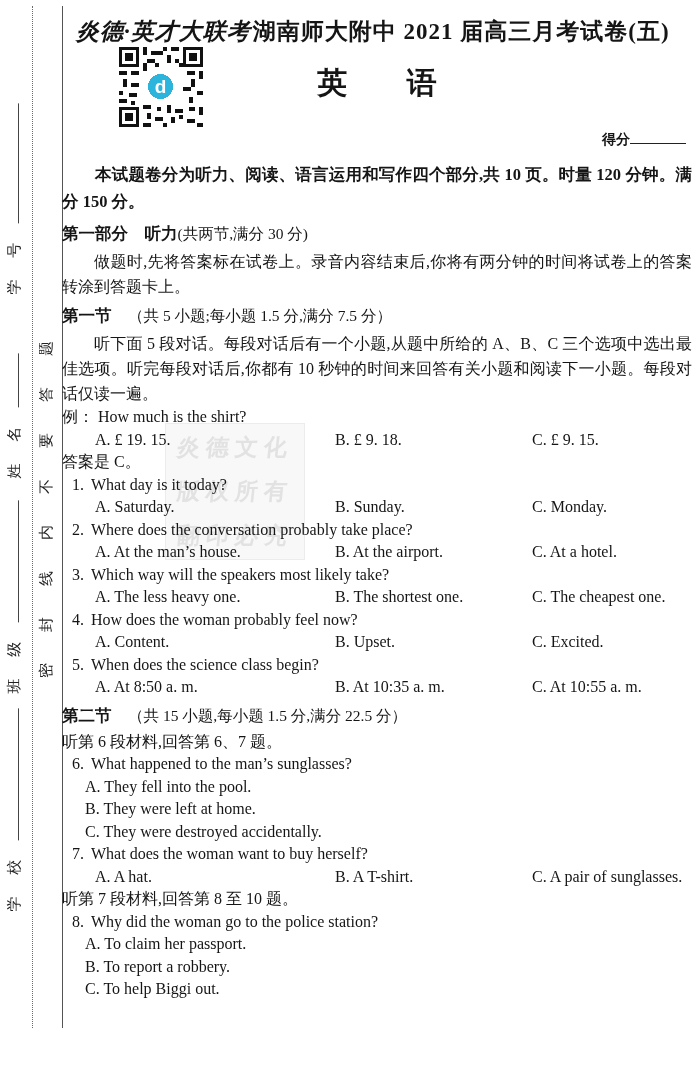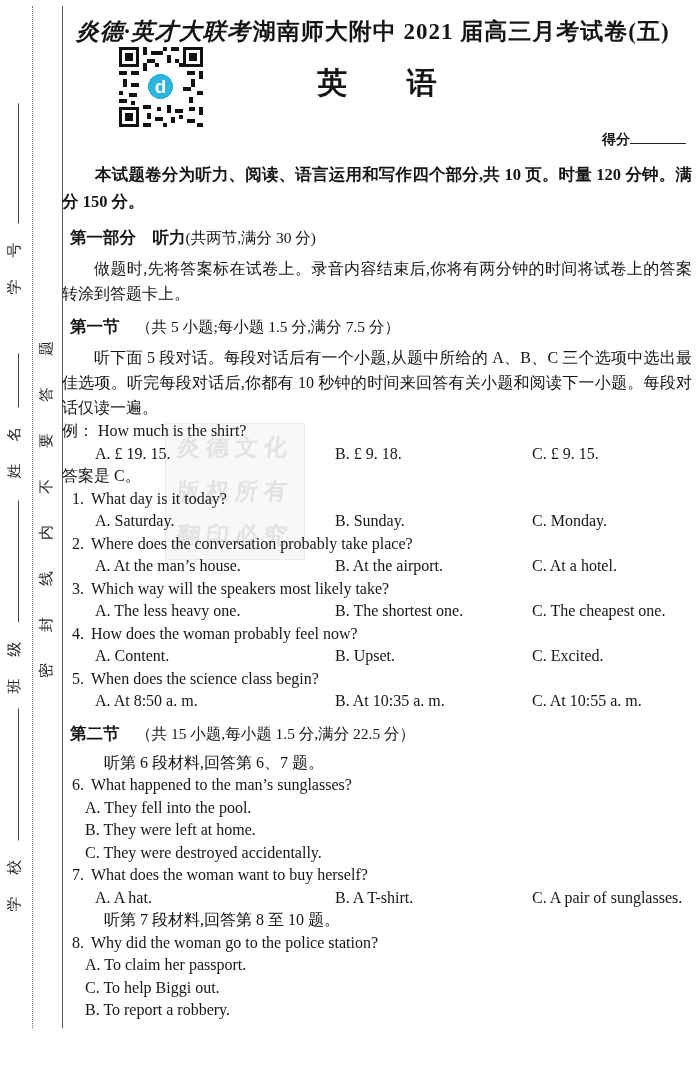--- a/index.html
+++ b/index.html
@@ -35,25 +35,25 @@
   .head-row{position:relative;height:112px;}
   .qr{position:absolute;left:56px;top:0px;width:85px;height:80px;}
   .subject{margin:0;padding-top:16px;text-align:center;font-size:30px;font-weight:bold;
            letter-spacing:26px;text-indent:26px;}
   .score{position:absolute;right:6px;top:80px;font-size:14px;font-weight:bold;}
   .score .blank{display:inline-block;width:56px;border-bottom:1px solid #222;height:16px;}
 
   .intro{margin:2px 0 6px 0;font-size:16.5px;font-weight:bold;line-height:27px;
          text-indent:2em;text-align:justify;}
 
-  .sec-head{margin:4px 0 2px 8px;font-size:16.5px;line-height:33px;}
+  .sec-head{margin:4px 0 2px 0;font-size:16.5px;line-height:26px;}
   .sec-head .hd{font-weight:bold;}
   .sec-head .note{font-weight:normal;font-size:15.5px;}
   .cn-para{margin:0;font-size:16px;line-height:25px;text-indent:2em;text-align:justify;}
-  .cue{font-size:16px;line-height:22.5px;padding-left:42px;}
+  .cue{font-size:16px;line-height:22.5px;}
 
   .line{font-size:16px;line-height:22.5px;}
   .qline{padding-left:10px;display:flex;gap:7px;}
   .qline .qnum{flex:0 0 auto;}
   .exline{display:flex;gap:4px;}
   .orow{display:flex;padding-left:33px;}
   .orow .oa{width:192px;}
   .orow .ob{width:197px;margin-left:48px;}
   .orow .oc{flex:1;}
   .ostack div{padding-left:23px;}
@@ -254,20 +254,20 @@
     </div>
 
     <div class="cue">听第 7 段材料,回答第 8 至 10 题。</div>
 
     <div class="line qline">
         <span class="qnum">8.</span>
         <span>Why did the woman go to the police station?</span>
       </div>
     <div class="ostack">
       <div class="line">A. To claim her passport.</div>
+      <div class="line">B. To report a robbery.</div>
       <div class="line">C. To help Biggi out.</div>
-      <div class="line">B. To report a robbery.</div>
     </div>
 
   </div>
 
   <div class="footer">英语试题(附中版)　第 1 页(共 10 页)</div>
 </div>
 
 </body></html>

